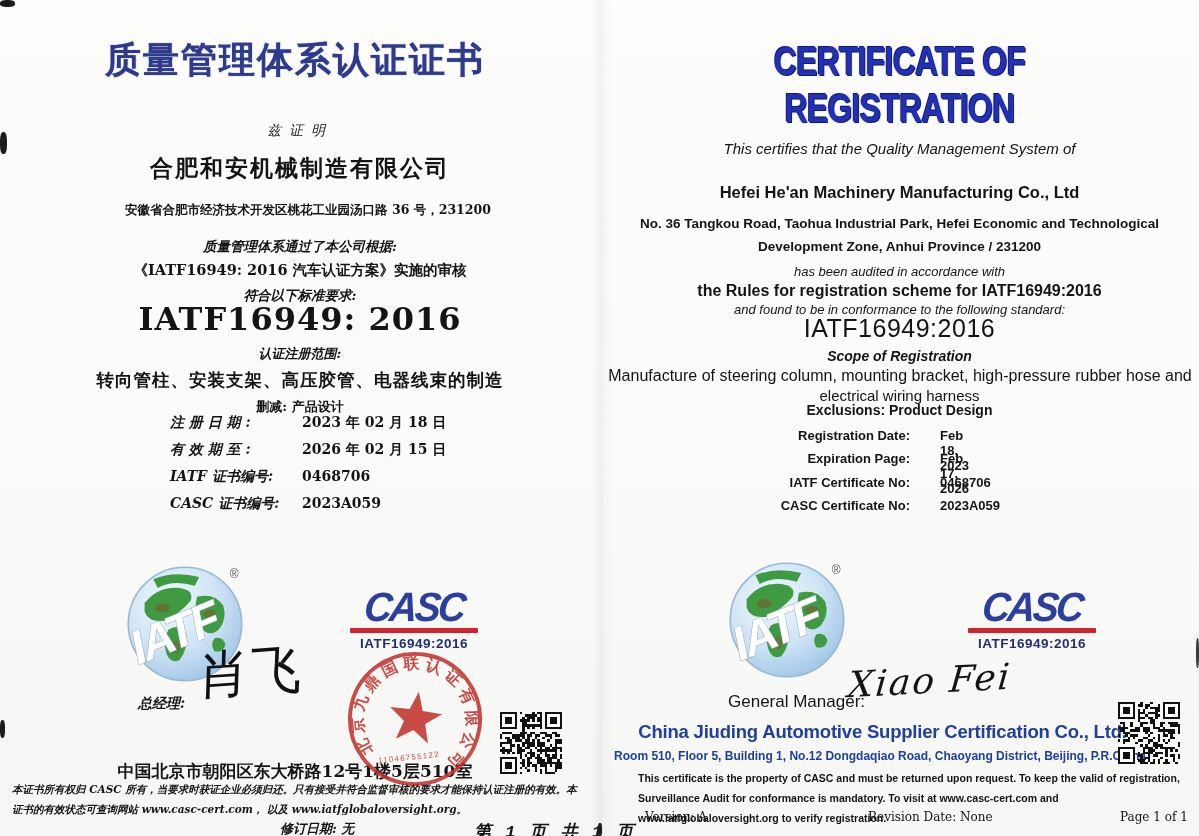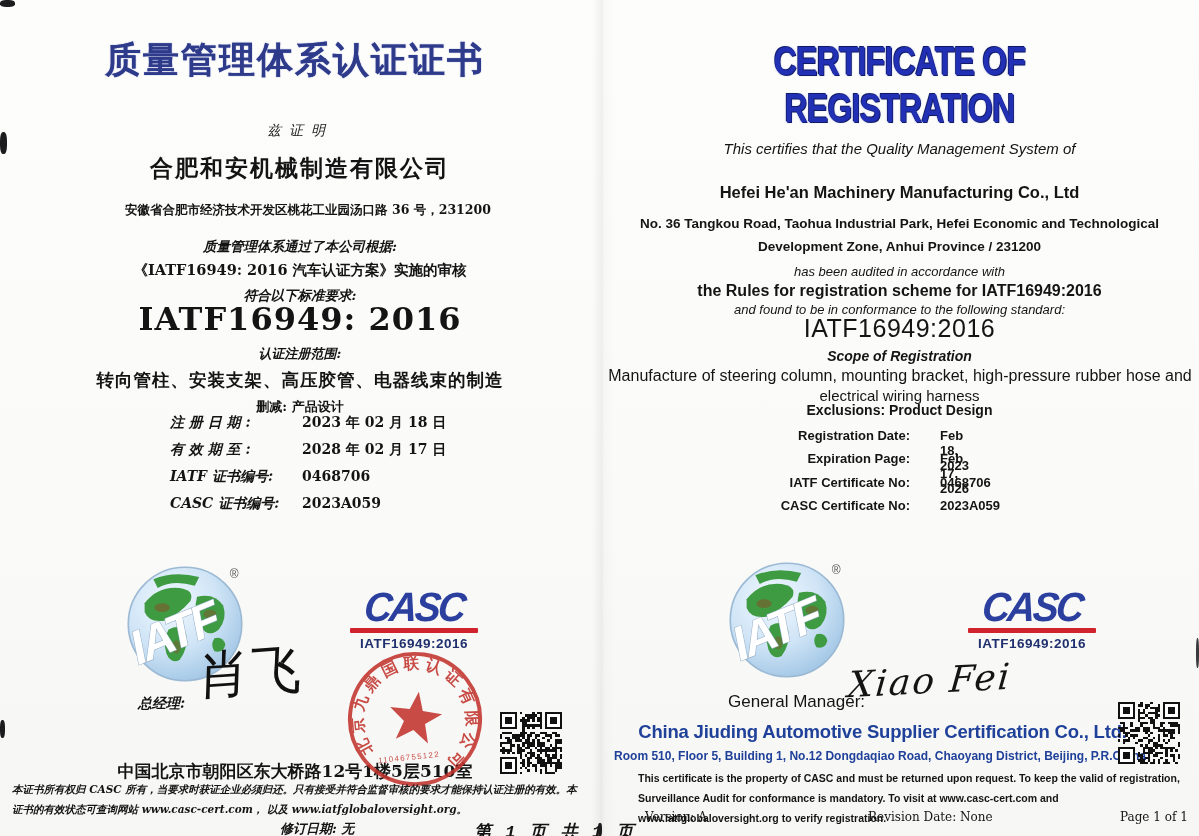--- a/index.html
+++ b/index.html
@@ -128,21 +128,21 @@
   <div class="abs ctr cn kai l-scope-label" style="top:345px">认证注册范围:</div>
   <div class="abs ctr cn l-scope" style="top:368px">转向管柱、安装支架、高压胶管、电器线束的制造</div>
   <div class="abs ctr cn b l-exclusions" style="top:398px">删减: 产品设计</div>
 
   <div class="abs cn l-field" style="top:414px;left:0;width:600px">
     <span class="lab kai">注 册 日 期 :</span>
     <span class="val">2023 年 02 月 18 日</span>
   </div>
   <div class="abs cn l-field" style="top:441px;left:0;width:600px">
     <span class="lab kai">有 效 期 至 :</span>
-    <span class="val">2028 年 02 月 17 日</span>
+    <span class="val">2026 年 02 月 15 日</span>
   </div>
   <div class="abs cn l-field" style="top:468px;left:0;width:600px">
     <span class="lab kai">IATF 证书编号:</span>
     <span class="val">0468706</span>
   </div>
   <div class="abs cn l-field" style="top:495px;left:0;width:600px">
     <span class="lab kai">CASC 证书编号:</span>
     <span class="val">2023A059</span>
   </div>
 

